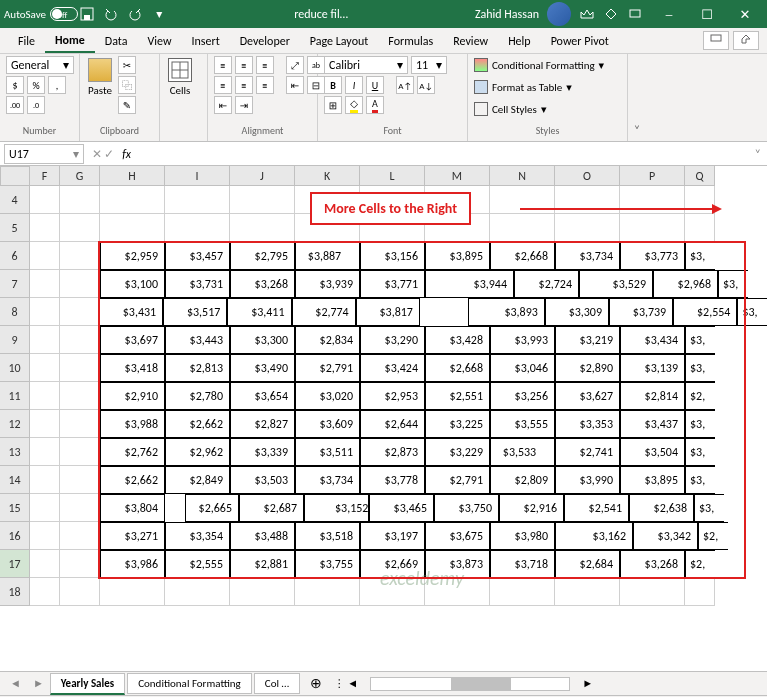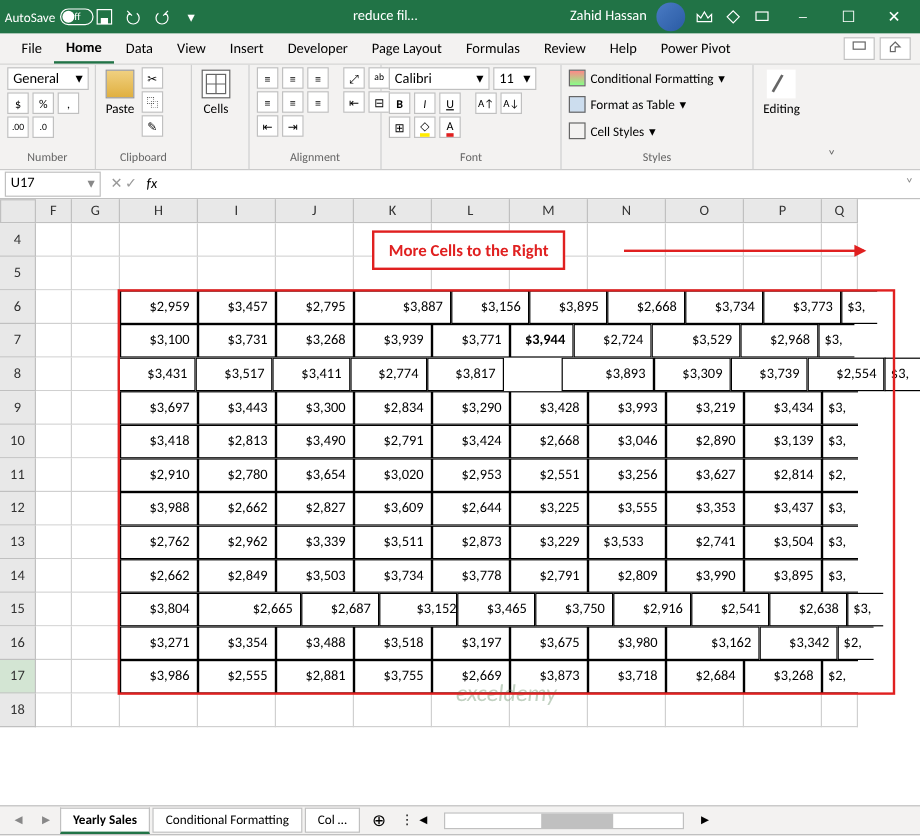--- a/index.html
+++ b/index.html
@@ -263,33 +263,20 @@
           <span>Format as Table</span>
           <span>▾</span>
         </div>
       <div class="styles-item">
           <div class="sicon"></div>
           <span>Cell Styles</span>
           <span>▾</span>
         </div>
     </div>
     <div class="rgroup-label">Styles</div>
-  </div>
-  <div class="rgroup" style="width:56px;border-right:none">
-    <div class="rgroup-content">
-      <div class="bigbtn">
-          <div class="icon" style="border:none">
-            <svg width="24" height="24">
-              <path d="M4 18 L12 4 L14 5 L6 19 Z" fill="#666"></path>
-            </svg>
-          </div>
-          <div class="label">Editing</div>
-        </div>
-    </div>
-    <div class="rgroup-label"></div>
   </div>
   <div style="width:18px;display:flex;align-items:flex-end;justify-content:center;padding-bottom:4px">
       <span style="color:#666">˅</span>
     </div>
 </div>
 
 <div class="fbar">
   <div class="namebox">
       <span>U17</span>
       <span style="color:#888">▾</span>
@@ -366,37 +353,37 @@
             <div class="cell" style="width: 65px;"></div>
             <div class="cell" style="width: 65px;"></div>
             <div class="cell" style="width: 30px;"></div>
           </div>
           <div class="grid-row">
             <div class="cell" style="width: 30px;"></div>
             <div class="cell" style="width: 40px;"></div>
             <div class="dcell" style="width: 65px;">$2,959</div>
             <div class="dcell" style="width: 65px;">$3,457</div>
             <div class="dcell" style="width: 65px;">$2,795</div>
-            <div class="dcell" style="width: 81px;">$3,887</div>
+            <div class="dcell" style="width: 65px; text-align: center;">$3,887</div>
             <div class="dcell" style="width: 65px; text-align: right;">$3,156</div>
             <div class="dcell" style="width: 65px;">$3,895</div>
             <div class="dcell" style="width: 65px;">$2,668</div>
             <div class="dcell" style="width: 65px;">$3,734</div>
             <div class="dcell" style="width: 65px;">$3,773</div>
             <div class="dcell last" style="width: 30px;">$3,</div>
           </div>
           <div class="grid-row">
             <div class="cell" style="width: 30px;"></div>
             <div class="cell" style="width: 40px;"></div>
             <div class="dcell" style="width: 65px;">$3,100</div>
             <div class="dcell" style="width: 65px;">$3,731</div>
             <div class="dcell" style="width: 65px;">$3,268</div>
             <div class="dcell" style="width: 65px;">$3,939</div>
             <div class="dcell" style="width: 65px;">$3,771</div>
-            <div class="dcell" style="width: 53px; font-weight: bold;">$3,944</div>
+            <div class="dcell" style="width: 89px;">$3,944</div>
             <div class="dcell" style="width: 65px;">$2,724</div>
             <div class="dcell" style="width: 74px;">$3,529</div>
             <div class="dcell" style="width: 65px;">$2,968</div>
             <div class="dcell last" style="width: 30px;">$3,</div>
           </div>
           <div class="grid-row">
             <div class="cell" style="width: 30px;"></div>
             <div class="cell" style="width: 40px;"></div>
             <div class="dcell" style="width: 65px;">$3,431</div>
             <div class="dcell" style="width: 65px;">$3,517</div>
@@ -490,21 +477,21 @@
             <div class="dcell" style="width: 65px;">$2,791</div>
             <div class="dcell" style="width: 65px;">$2,809</div>
             <div class="dcell" style="width: 65px;">$3,990</div>
             <div class="dcell" style="width: 65px;">$3,895</div>
             <div class="dcell last" style="width: 30px;">$3,</div>
           </div>
           <div class="grid-row">
             <div class="cell" style="width: 30px;"></div>
             <div class="cell" style="width: 40px;"></div>
             <div class="dcell" style="width: 65px;">$3,804</div>
-            <div class="dcell" style="width: 86px;">$2,665</div>
+            <div class="dcell" style="width: 54px; margin-left: 20px;">$2,665</div>
             <div class="dcell" style="width: 65px;">$2,687</div>
             <div class="dcell" style="width: 65px; padding-left: 30px;">$3,152</div>
             <div class="dcell" style="width: 65px;">$3,465</div>
             <div class="dcell" style="width: 65px;">$3,750</div>
             <div class="dcell" style="width: 65px;">$2,916</div>
             <div class="dcell" style="width: 65px;">$2,541</div>
             <div class="dcell" style="width: 65px;">$2,638</div>
             <div class="dcell last" style="width: 30px;">$3,</div>
           </div>
           <div class="grid-row">

